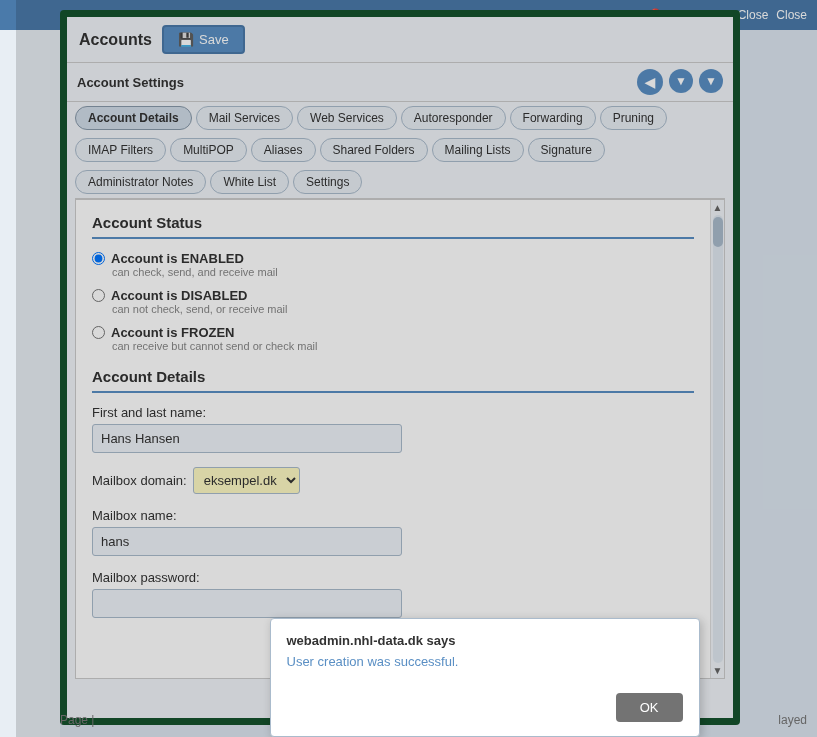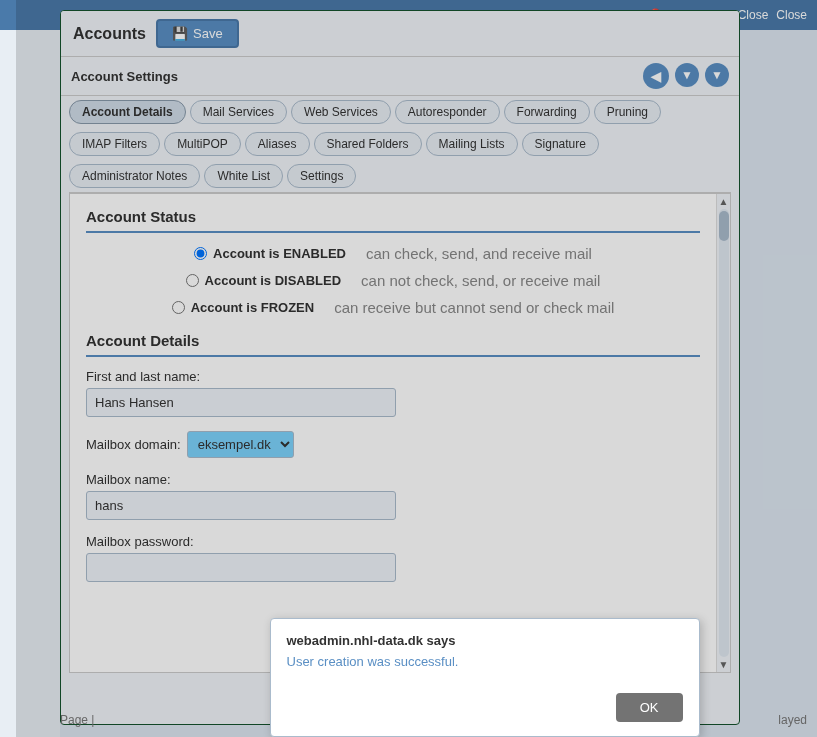--- a/index.html
+++ b/index.html
@@ -54,21 +54,21 @@
     }
 
     
     .main-panel {
       position: absolute;
       top: 10px;
       left: 60px;
       width: 680px;
       height: 715px;
       background: #f0f4f8;
-      border: 1px solid #14532d;
+      border: 7px solid #14532d;
       border-radius: 4px;
       overflow: hidden;
     }
 
     .panel-header {
       background: #f0f4f8;
       padding: 8px 12px;
       display: flex;
       align-items: center;
       gap: 10px;
@@ -158,37 +158,36 @@
       color: #333;
       padding-bottom: 6px;
       border-bottom: 2px solid #5a8fc4;
       margin-bottom: 12px;
     }
 
     .radio-group { margin-bottom: 16px; }
 
     .radio-option {
       display: flex;
-      flex-direction: row;
+      flex-direction: column;
       margin-bottom: 10px;
-      justify-content: center;
     }
 
     .radio-label {
       display: flex;
       align-items: center;
       gap: 6px;
       font-size: 13px;
       color: #333;
       font-weight: bold;
     }
 
     .radio-desc {
       margin-left: 20px;
-      font-size: 15px;
+      font-size: 11px;
       color: #888;
     }
 
     .section-title2 {
       font-size: 15px;
       font-weight: bold;
       color: #333;
       padding-bottom: 6px;
       border-bottom: 2px solid #5a8fc4;
       margin-bottom: 12px;
@@ -224,21 +223,21 @@
 
     .domain-label-inline {
       font-size: 13px;
       color: #333;
     }
 
     .domain-select {
       padding: 4px 6px;
       border: 1px solid #aabbcc;
       border-radius: 3px;
-      background: #7dd3fc;
+      background: #fef9c3;
       font-size: 13px;
       color: #333;
     }
 
     
     .dialog-overlay {
       position: absolute;
       top: 0; left: 16px;
       width: 817px;
       height: 737px;

